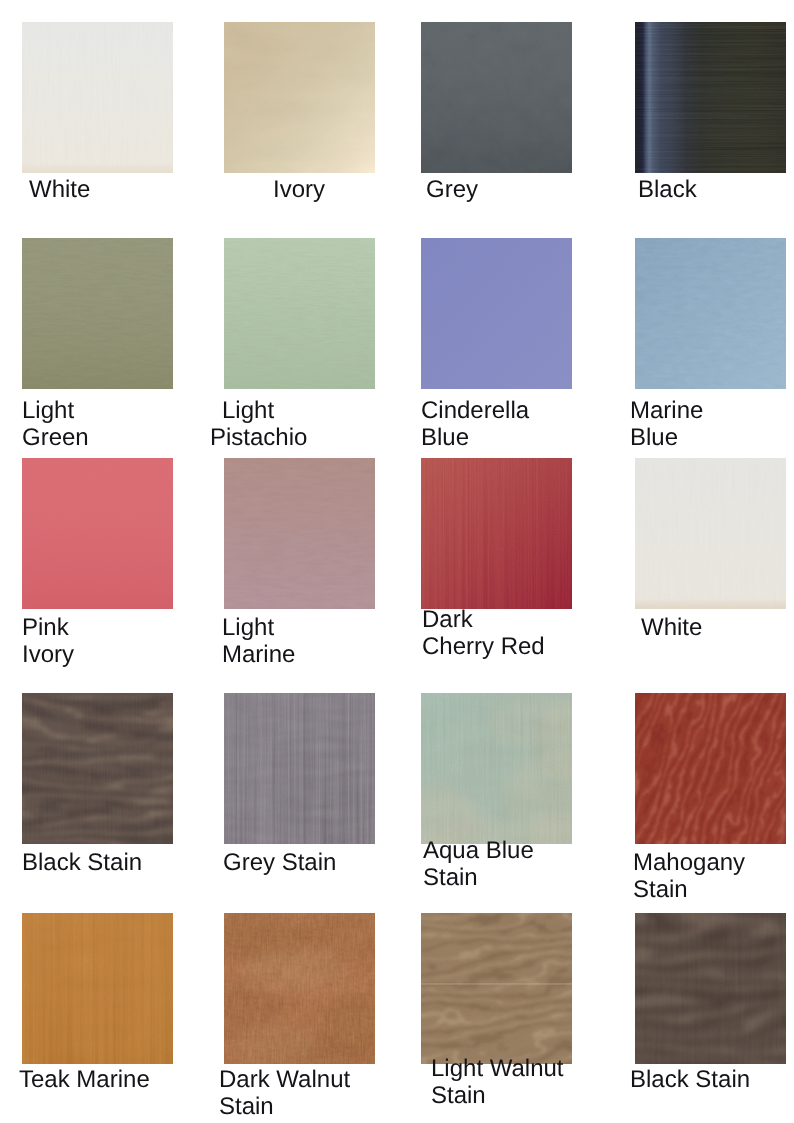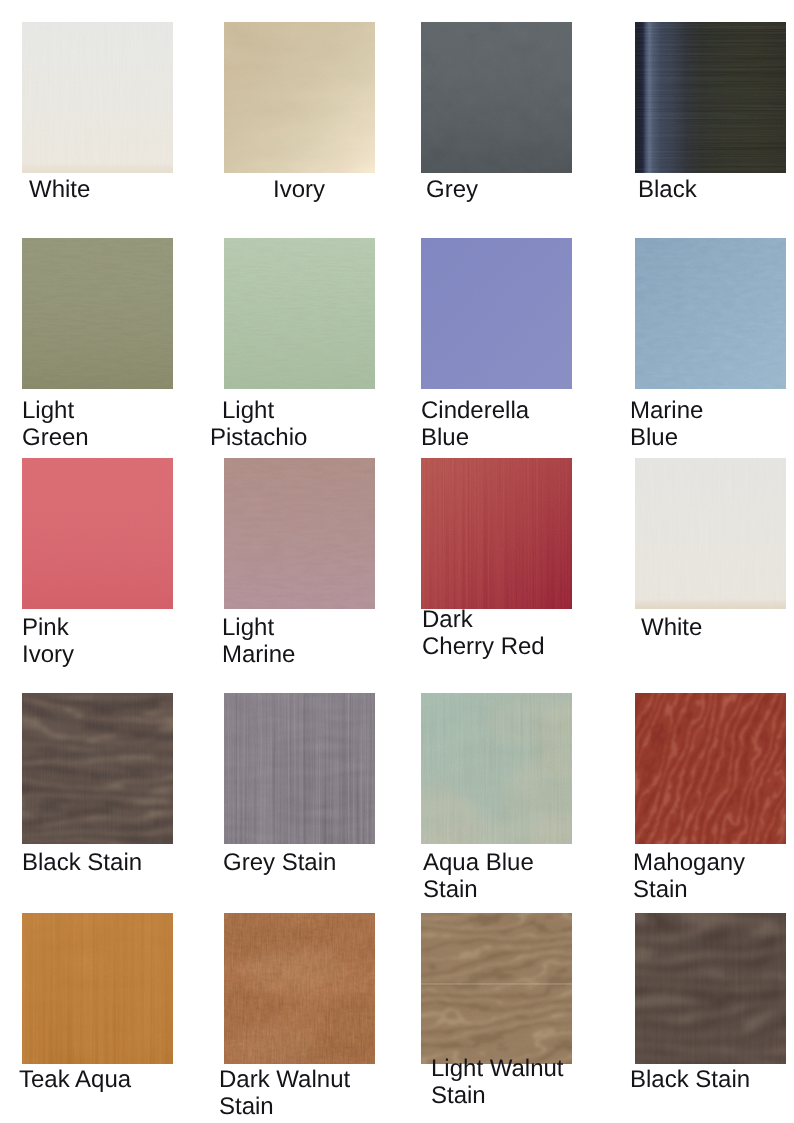--- a/index.html
+++ b/index.html
@@ -1139,21 +1139,21 @@
             <ellipse cx="55" cy="150" rx="50" ry="24" fill="rgba(212,206,180,0.30)"></ellipse>
           </g>
           <rect width="151" height="151" fill="#000" filter="url(#nd14_0)"></rect>
                <rect width="151" height="151" fill="#fff" filter="url(#nl14_0)"></rect>
           <rect width="151" height="151" fill="#000" filter="url(#nd14_1)"></rect>
                <rect width="151" height="151" fill="#fff" filter="url(#nl14_1)"></rect>
           <rect width="151" height="151" fill="#000" filter="url(#nd14_2)"></rect>
                <rect width="151" height="151" fill="#fff" filter="url(#nl14_2)"></rect>
     </svg>
       </div>
-      <div class="label" style="left: 2px; top: 156px;"><div class="lline">Aqua Blue</div><div class="lline">Stain</div></div>
+      <div class="label" style="left: 2px; top: 144px;"><div class="lline">Aqua Blue</div><div class="lline">Stain</div></div>
     </div>
     <div class="cell" style="left: 635px; top: 693px;">
       <div class="swatch">
         <svg viewBox="0 0 151 151" preserveAspectRatio="none">
       <g transform="rotate(-72 75.5 75.5)">
             <rect x="-120" y="-120" width="400" height="400" fill="url(#wp15)" filter="url(#wf15)"></rect>
           </g>
           <rect width="151" height="151" fill="#000" filter="url(#nd15_0)"></rect>
                <rect width="151" height="151" fill="#fff" filter="url(#nl15_0)"></rect>
           <rect width="151" height="151" fill="#3c0a04" filter="url(#nd15_1)"></rect>
@@ -1176,21 +1176,21 @@
           <rect width="151" height="151" fill="#4a2400" filter="url(#nd16_0)"></rect>
                <rect width="151" height="151" fill="#ffe3b8" filter="url(#nl16_0)"></rect>
           <rect width="151" height="151" fill="#4a2400" filter="url(#nd16_1)"></rect>
                <rect width="151" height="151" fill="#ffe3b8" filter="url(#nl16_1)"></rect>
           <rect width="151" height="151" fill="#5a2e04" filter="url(#nd16_2)"></rect>
                <rect width="151" height="151" fill="#ffe0b0" filter="url(#nl16_2)"></rect>
           <rect width="151" height="151" fill="#000" filter="url(#nd16_3)"></rect>
                <rect width="151" height="151" fill="#fff" filter="url(#nl16_3)"></rect>
     </svg>
       </div>
-      <div class="label" style="left: -3px; top: 153px;"><div class="lline">Teak Aqua</div></div>
+      <div class="label" style="left: -3px; top: 153px;"><div class="lline">Teak Marine</div></div>
     </div>
     <div class="cell" style="left: 224px; top: 913px;">
       <div class="swatch">
         <svg viewBox="0 0 151 151" preserveAspectRatio="none">
       <defs>
             <linearGradient id="lg17" x1="0" y1="0" x2="0" y2="1">
         <stop offset="0" stop-color="rgba(255,196,142,0.04)"></stop>
         <stop offset="1" stop-color="rgba(120,58,8,0.09)"></stop>
             </linearGradient>
           </defs>

